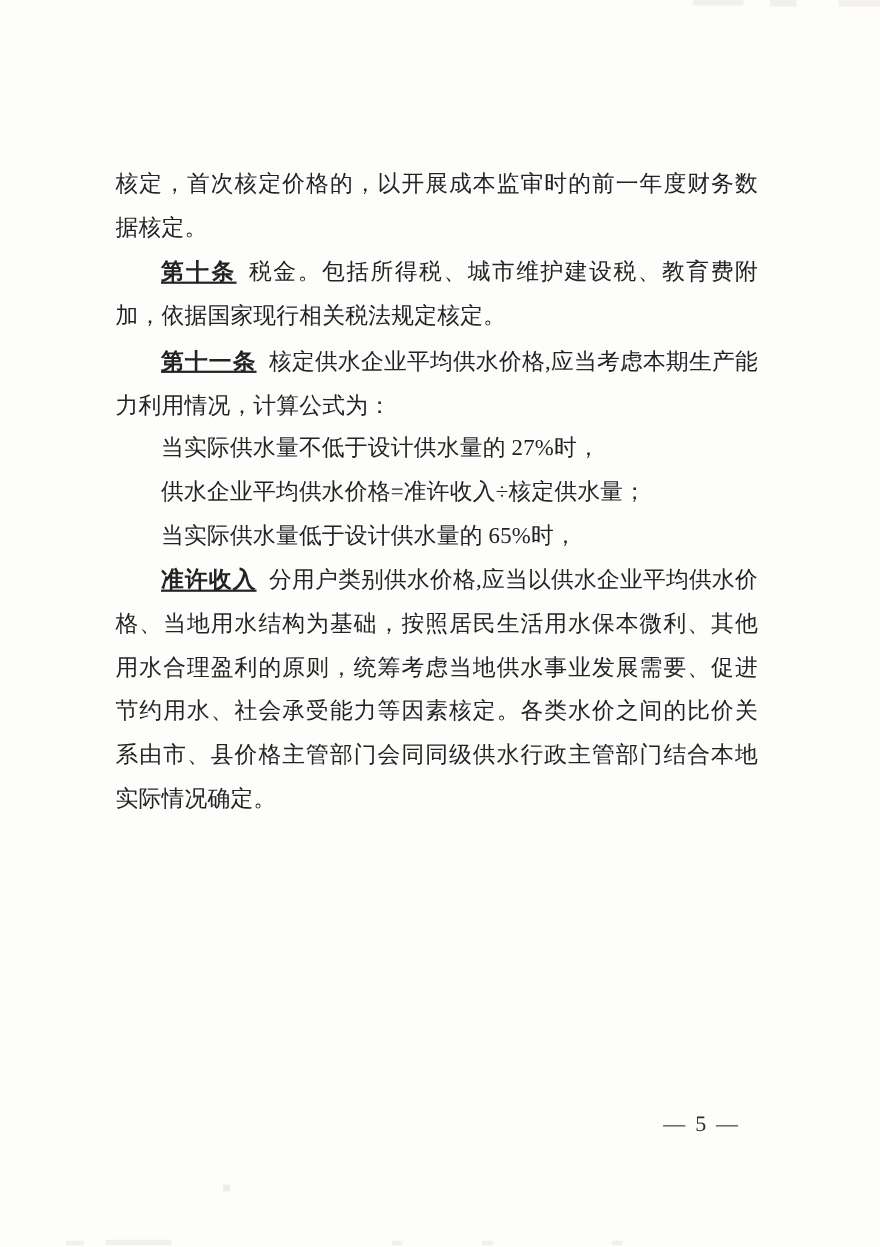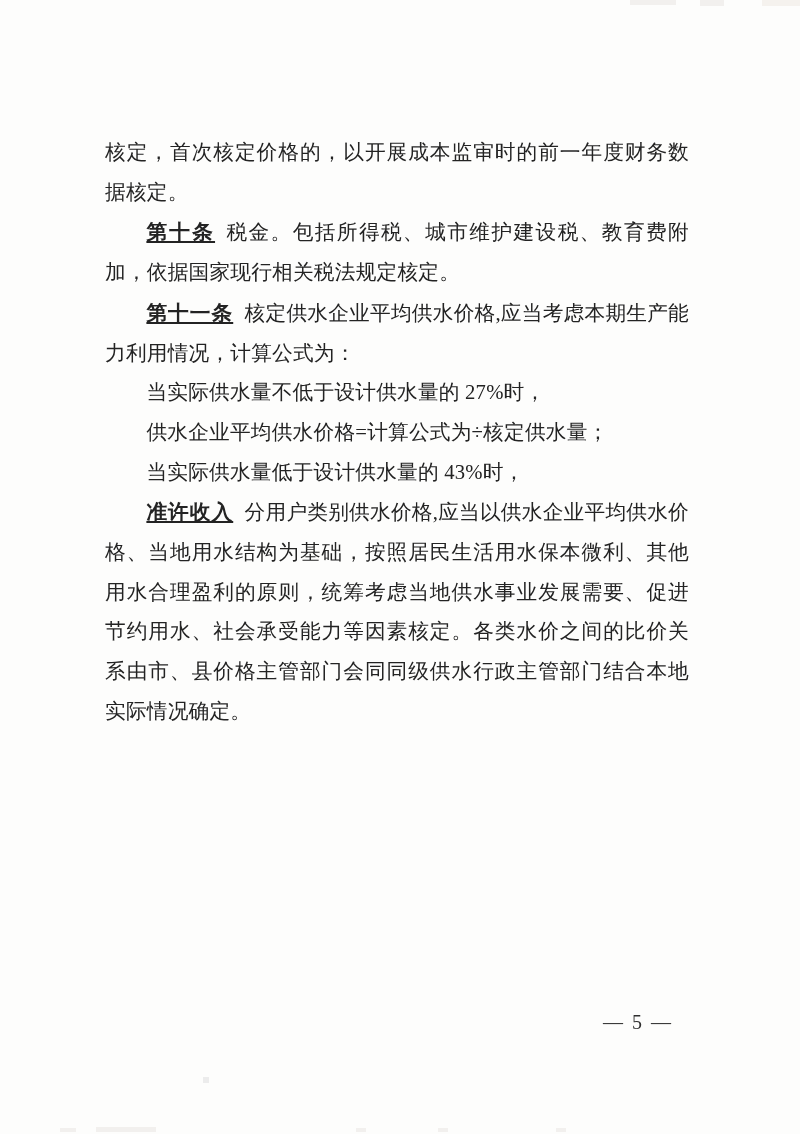--- a/index.html
+++ b/index.html
@@ -11,21 +11,21 @@
     position: relative;
     width: 800px;
     height: 1134px;
     background: #fdfdfc;
     overflow: hidden;
     font-family: "Liberation Serif", "DejaVu Serif", serif;
   }
   .content {
     position: absolute;
     left: 105px;
-    top: 133px;
+    top: 149px;
     width: 584px;
     color: #232323;
     font-size: 20.7px;
     line-height: 39.7px;
     text-align: justify;
     text-justify: inter-ideograph;
     letter-spacing: 0.2px;
   }
   .content p {
     margin: 0;
@@ -73,23 +73,23 @@
   <div class="content">
 
     <p class="para"><span>核定，首次核定价格的，以开展成本监审时的前一年度财务数据核定。</span></p>
 
     <p class="para indent"><span class="term">第十条</span><span>税金。包括所得税、城市维护建设税、教育费附加，依据国家现行相关税法规定核定。</span></p>
 
     <p class="para indent"><span class="term">第十一条</span><span>核定供水企业平均供水价格,应当考虑本期生产能力利用情况，计算公式为：</span></p>
 
     <p class="para indent"><span>当实际供水量不低于设计供水量的 27%时，</span></p>
 
-    <p class="para indent"><span>供水企业平均供水价格=计算公式为÷核定供水量；</span></p>
+    <p class="para indent"><span>供水企业平均供水价格=准许收入÷核定供水量；</span></p>
 
-    <p class="para indent"><span>当实际供水量低于设计供水量的 43%时，</span></p>
+    <p class="para indent"><span>当实际供水量低于设计供水量的 65%时，</span></p>
 
 
 
     <p class="para indent"><span class="term">准许收入</span><span>分用户类别供水价格,应当以供水企业平均供水价格、当地用水结构为基础，按照居民生活用水保本微利、其他用水合理盈利的原则，统筹考虑当地供水事业发展需要、促进节约用水、社会承受能力等因素核定。各类水价之间的比价关系由市、县价格主管部门会同同级供水行政主管部门结合本地实际情况确定。</span></p>
 
 
   </div>
 
   <div class="footer">— 5 —</div>
 

